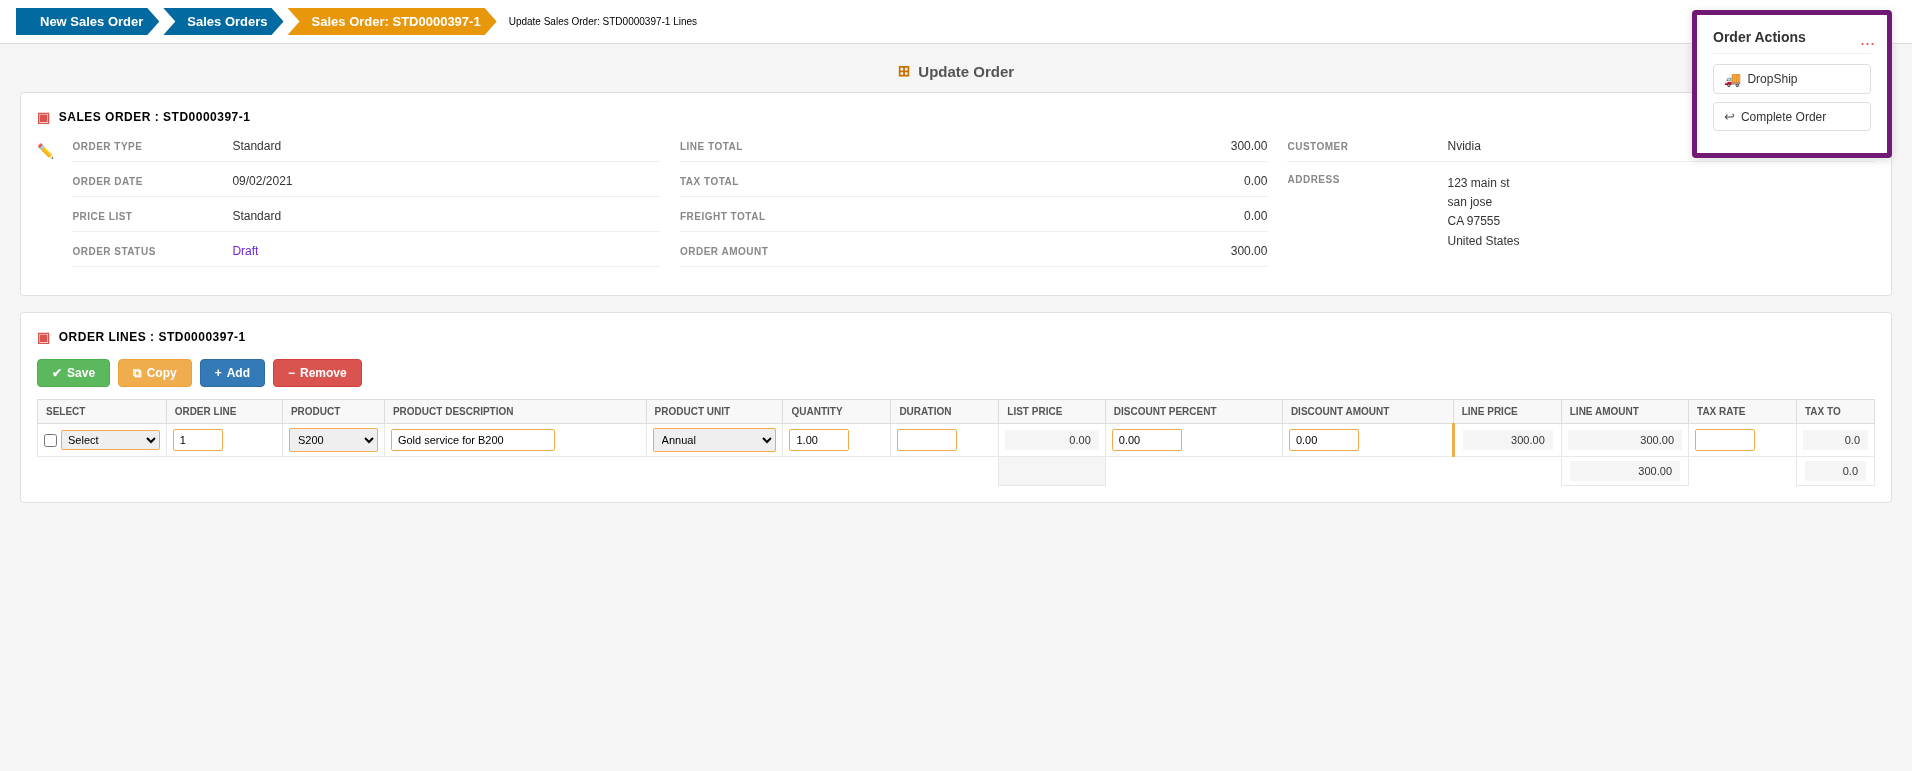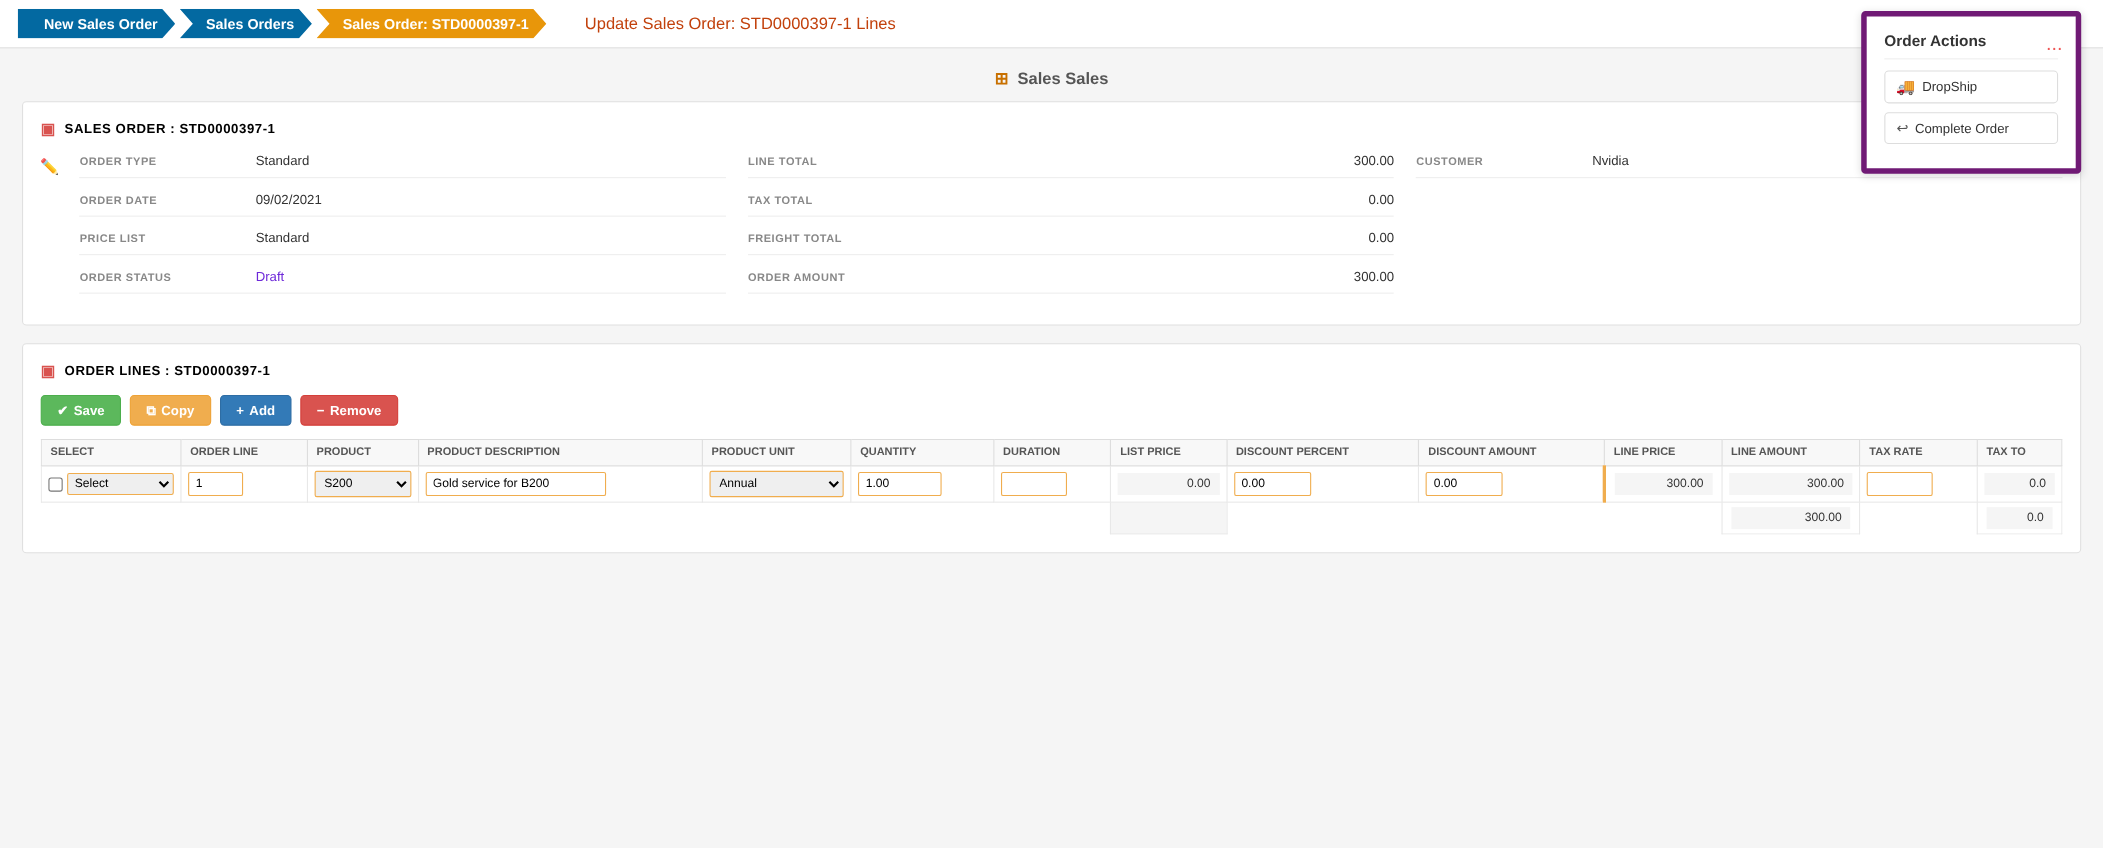--- a/index.html
+++ b/index.html
@@ -25,23 +25,23 @@
       margin-right: 4px;
       cursor: pointer;
     }
     .breadcrumb-item:first-child {
       clip-path: polygon(0 0, calc(100% - 12px) 0, 100% 50%, calc(100% - 12px) 100%, 0 100%);
     }
     .breadcrumb-item.active {
       background: #e8960a;
     }
     .breadcrumb-title {
-      margin-left: 31px;
-      font-size: 15px;
-      color: #c2410c;
+      margin-left: 8px;
+      font-size: 10px;
+      color: #000000;
     }
 
     
     .order-actions-panel {
       position: fixed;
       top: 10px;
       right: 20px;
       background: #fff;
       border: 5px solid #701a75;
       border-radius: 4px;
@@ -275,21 +275,21 @@
   <button class="action-btn">
     <span class="complete-icon">↩</span>
     <span>Complete Order</span>
   </button>
 </div>
 
 <div class="page-content">
 
   <div class="page-center-title">
     <span class="grid-icon">⊞</span>
-    <span>Sales Sales</span>
+    <span>Update Order</span>
   </div>
 
   <div class="card">
     <div class="section-card-header">
       <span class="red-sq">▣</span>
       <span>SALES ORDER : STD0000397-1</span>
     </div>
 
     <div style="display:flex; gap:10px;">
       <span class="edit-icon-btn">✏️</span>
@@ -331,20 +331,29 @@
           <div class="detail-row">
             <span class="detail-label">ORDER AMOUNT</span>
             <span class="detail-value">300.00</span>
           </div>
         </div>
 
         <div class="detail-col address-section">
           <div class="detail-row">
             <span class="detail-label">CUSTOMER</span>
             <span class="detail-value">Nvidia</span>
+          </div>
+          <div style="display:grid; grid-template-columns: 160px 1fr; margin-bottom: 12px;">
+            <span class="detail-label">ADDRESS</span>
+            <div class="address-value">
+              <span>123 main st</span><br>
+              <span>san jose</span><br>
+              <span>CA 97555</span><br>
+              <span>United States</span>
+            </div>
           </div>
         </div>
       </div>
     </div>
   </div>
 
   <div class="card">
     <div class="section-card-header">
       <span class="red-sq">▣</span>
       <span>ORDER LINES : STD0000397-1</span>
@@ -409,21 +418,21 @@
             </td>
             <td>
               <input type="text" value="Gold service for B200" style="width: 164px;">
             </td>
             <td>
               <select>
                 <option>Annual</option>
               </select>
             </td>
             <td>
-              <input type="text" value="1.00" style="width: 76px;">
+              <input type="text" value="1.00" style="width: 60px;">
             </td>
             <td>
               <input type="text" value="" style="width: 60px;">
             </td>
             <td>
               <div class="readonly-cell">0.00</div>
             </td>
             <td>
               <input type="text" value="0.00" style="width: 70px;">
             </td>

